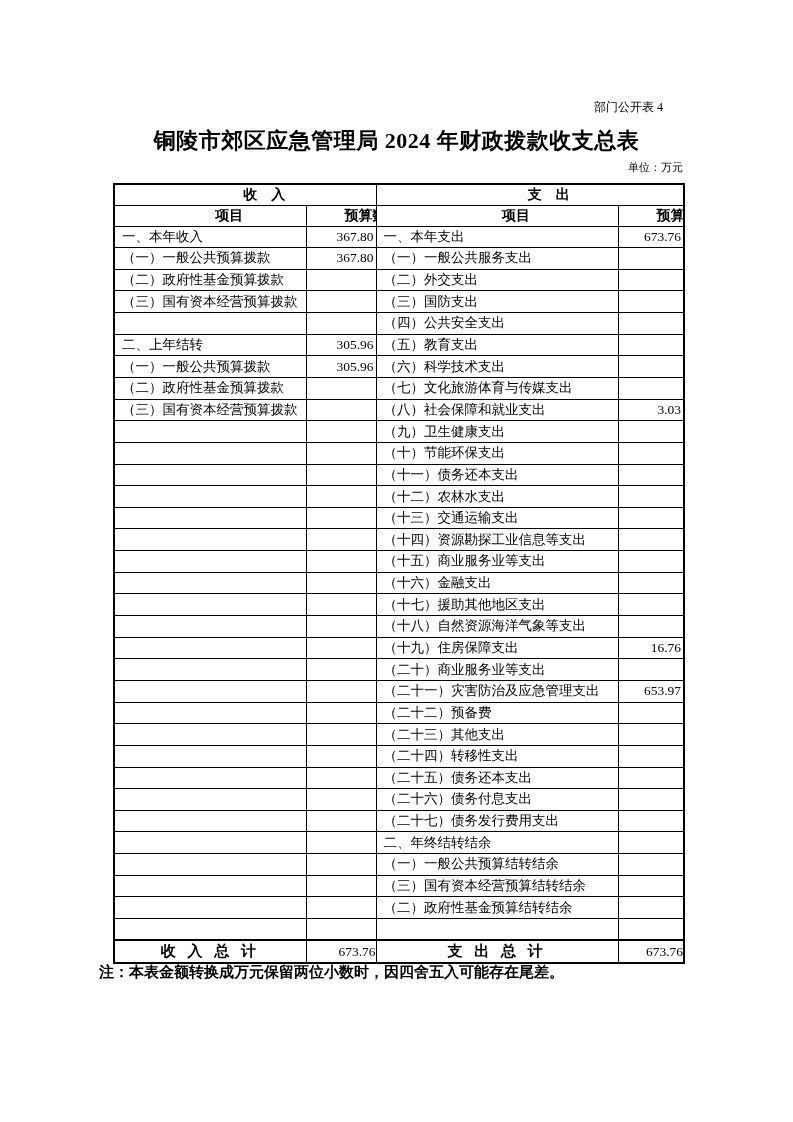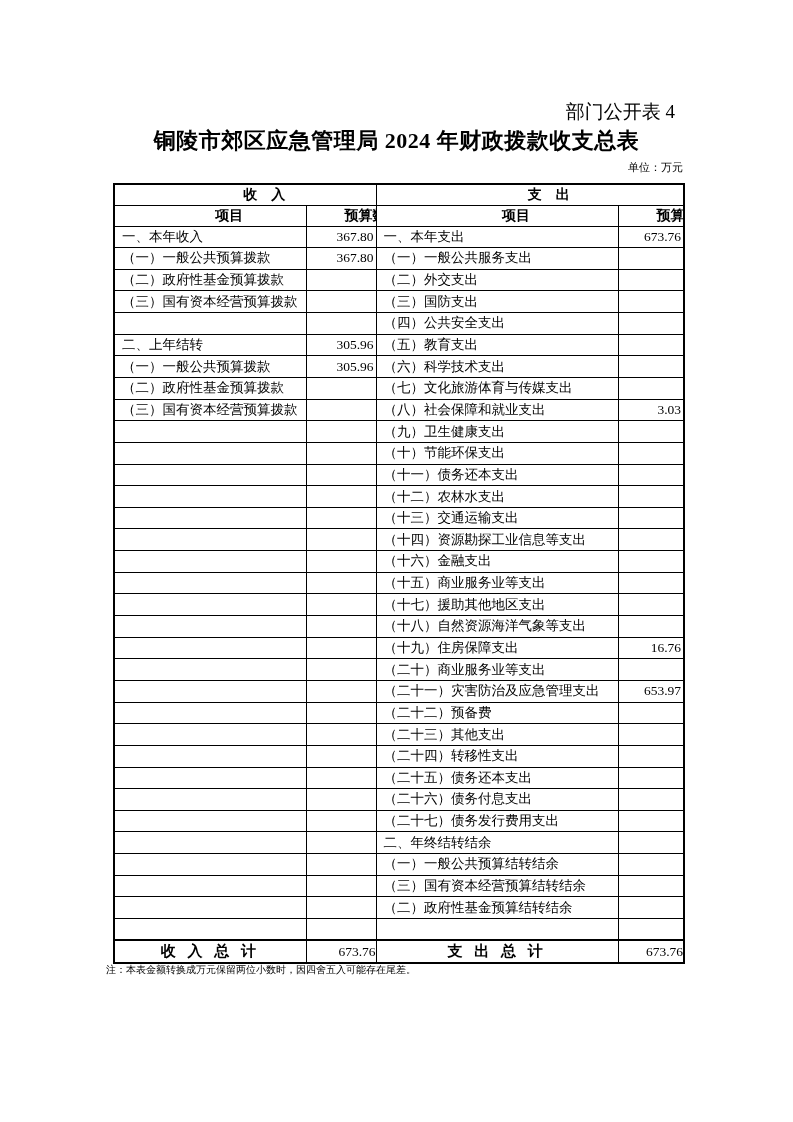--- a/index.html
+++ b/index.html
@@ -1,20 +1,20 @@
 <!DOCTYPE html>
 <html><head>
 <meta charset="utf-8">
 <style>
   html,body { margin:0; padding:0; background:#ffffff; }
   .page {
     position:relative; width:793px; height:1122px; background:#ffffff;
     font-family:"Liberation Serif","DejaVu Serif",serif; color:#000; overflow:hidden;
   }
-  .doc-label { position:absolute; top:99px; right:118px; font-size:19px; white-space:nowrap; }
+  .doc-label { position:absolute; top:99px; right:130px; font-size:12px; white-space:nowrap; }
   .title {
     position:absolute; top:126px; left:0; width:100%; margin:0;
     text-align:center; font-size:22px; font-weight:bold; letter-spacing:0.5px; white-space:nowrap;
   }
   .unit-label { position:absolute; top:160px; right:110px; font-size:11px; white-space:nowrap; }
 
   table.budget-table {
     position:absolute; top:183px; left:113px; width:570px;
     border-collapse:collapse; table-layout:fixed;
     border:2px solid #000; font-size:13.5px;
@@ -25,21 +25,21 @@
   .budget-table thead tr { height:21px; }
   .budget-table thead th { font-weight:bold; font-size:14px; text-align:center;padding-left:38px; }
   .budget-table tbody tr { height:21.65px; }
   .budget-table td.item  { text-align:left;  padding-left:7px; }
   .budget-table td.value { text-align:right; padding-right:2px; }
   .budget-table tfoot tr { height:23px; }
   .budget-table tfoot td { border-top:2px solid #000; }
   .total-label { text-align:center; font-weight:bold; font-size:15px; letter-spacing:4px;margin-top:35px; }
   .total-value { text-align:right; padding-right:2px; }
 
-  .note { position:absolute; top:963px; left:106px; font-size:10px; white-space:nowrap; }
+  .note { position:absolute; top:963px; left:99px; font-size:15px; white-space:nowrap;font-weight:bold; }
 </style>
 </head>
 <body>
 
 <div class="page">
 
   <div class="doc-label">部门公开表 4</div>
 
   <h1 class="title">铜陵市郊区应急管理局 2024 年财政拨款收支总表</h1>
 
@@ -151,27 +151,27 @@
         </tr>
         <tr>
           <td class="item"></td>
           <td class="value"></td>
           <td class="item">（十四）资源勘探工业信息等支出</td>
           <td class="value"></td>
         </tr>
         <tr>
           <td class="item"></td>
           <td class="value"></td>
+          <td class="item">（十五）商业服务业等支出</td>
+          <td class="value"></td>
+        </tr>
+        <tr>
+          <td class="item"></td>
+          <td class="value"></td>
           <td class="item">（十六）金融支出</td>
-          <td class="value"></td>
-        </tr>
-        <tr>
-          <td class="item"></td>
-          <td class="value"></td>
-          <td class="item">（十五）商业服务业等支出</td>
           <td class="value"></td>
         </tr>
         <tr>
           <td class="item"></td>
           <td class="value"></td>
           <td class="item">（十七）援助其他地区支出</td>
           <td class="value"></td>
         </tr>
         <tr>
           <td class="item"></td>

